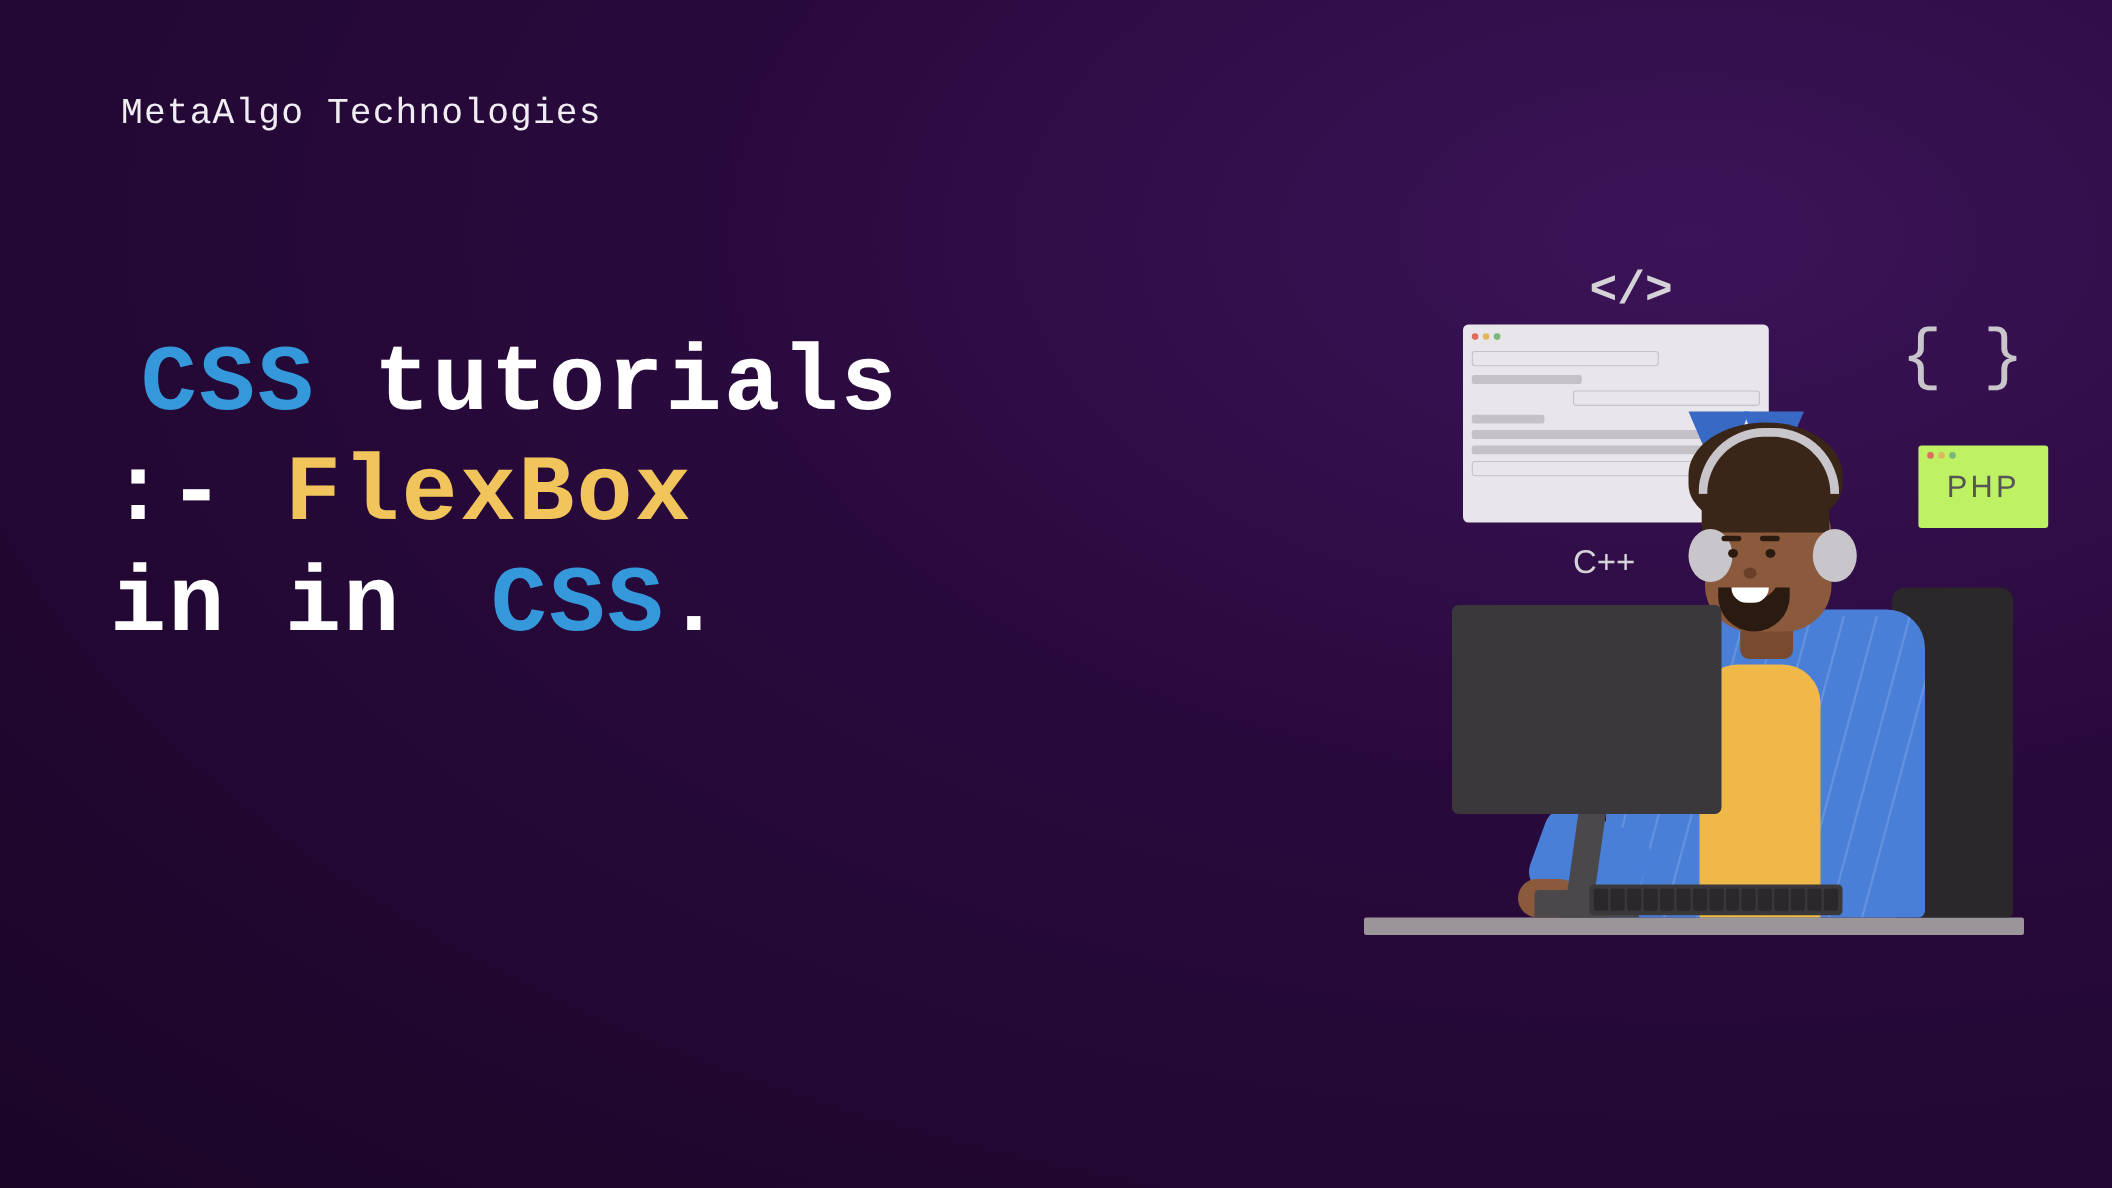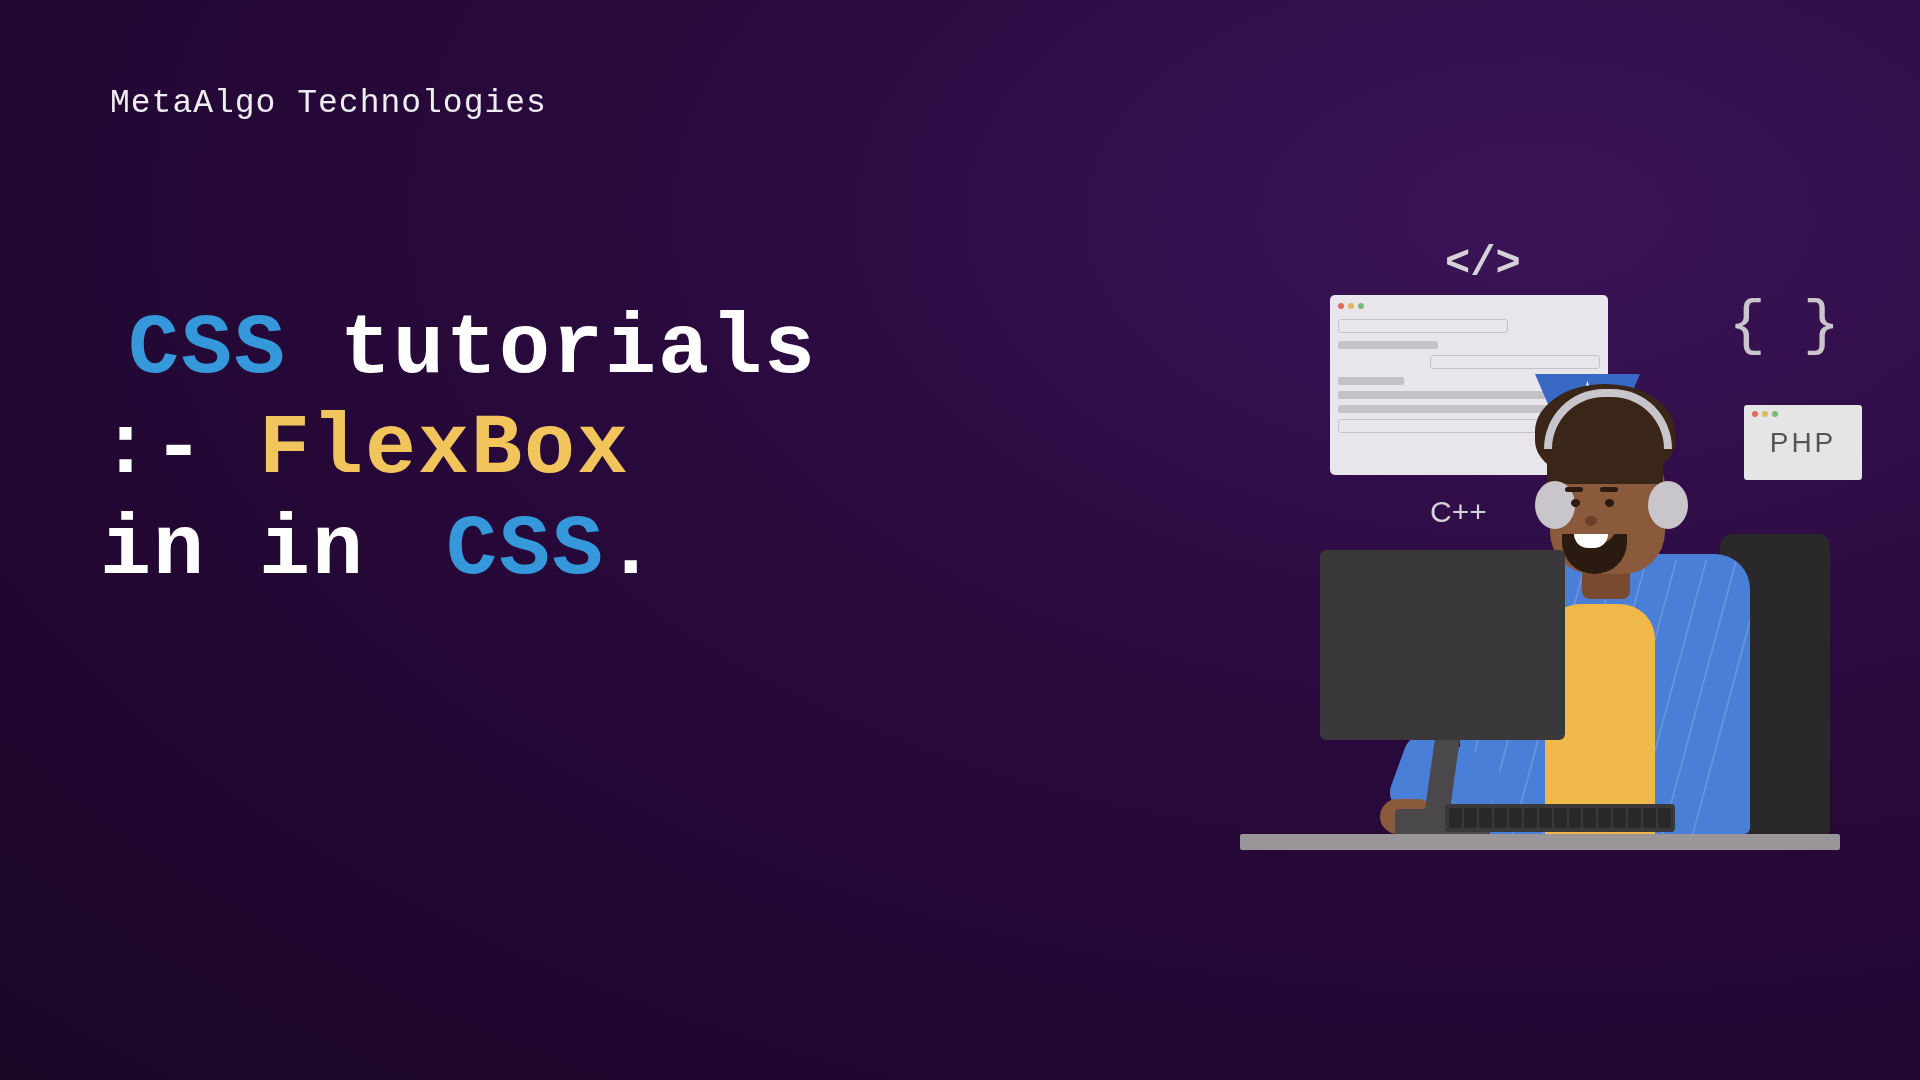--- a/index.html
+++ b/index.html
@@ -103,21 +103,21 @@
       color: #d5d2d8;
       font-size: 30px;
       font-family: Arial, sans-serif;
     }
     .php-window {
       position: absolute;
       top: 185px;
       right: -22px;
       width: 118px;
       height: 75px;
-      background: #e5e5e5;
+      background: #bef264;
       border-radius: 3px;
       padding: 6px 8px;
     }
     .php-text {
       font-size: 28px;
       color: #555;
       text-align: center;
       margin-top: 8px;
       letter-spacing: 3px;
       font-family: Arial, sans-serif;

